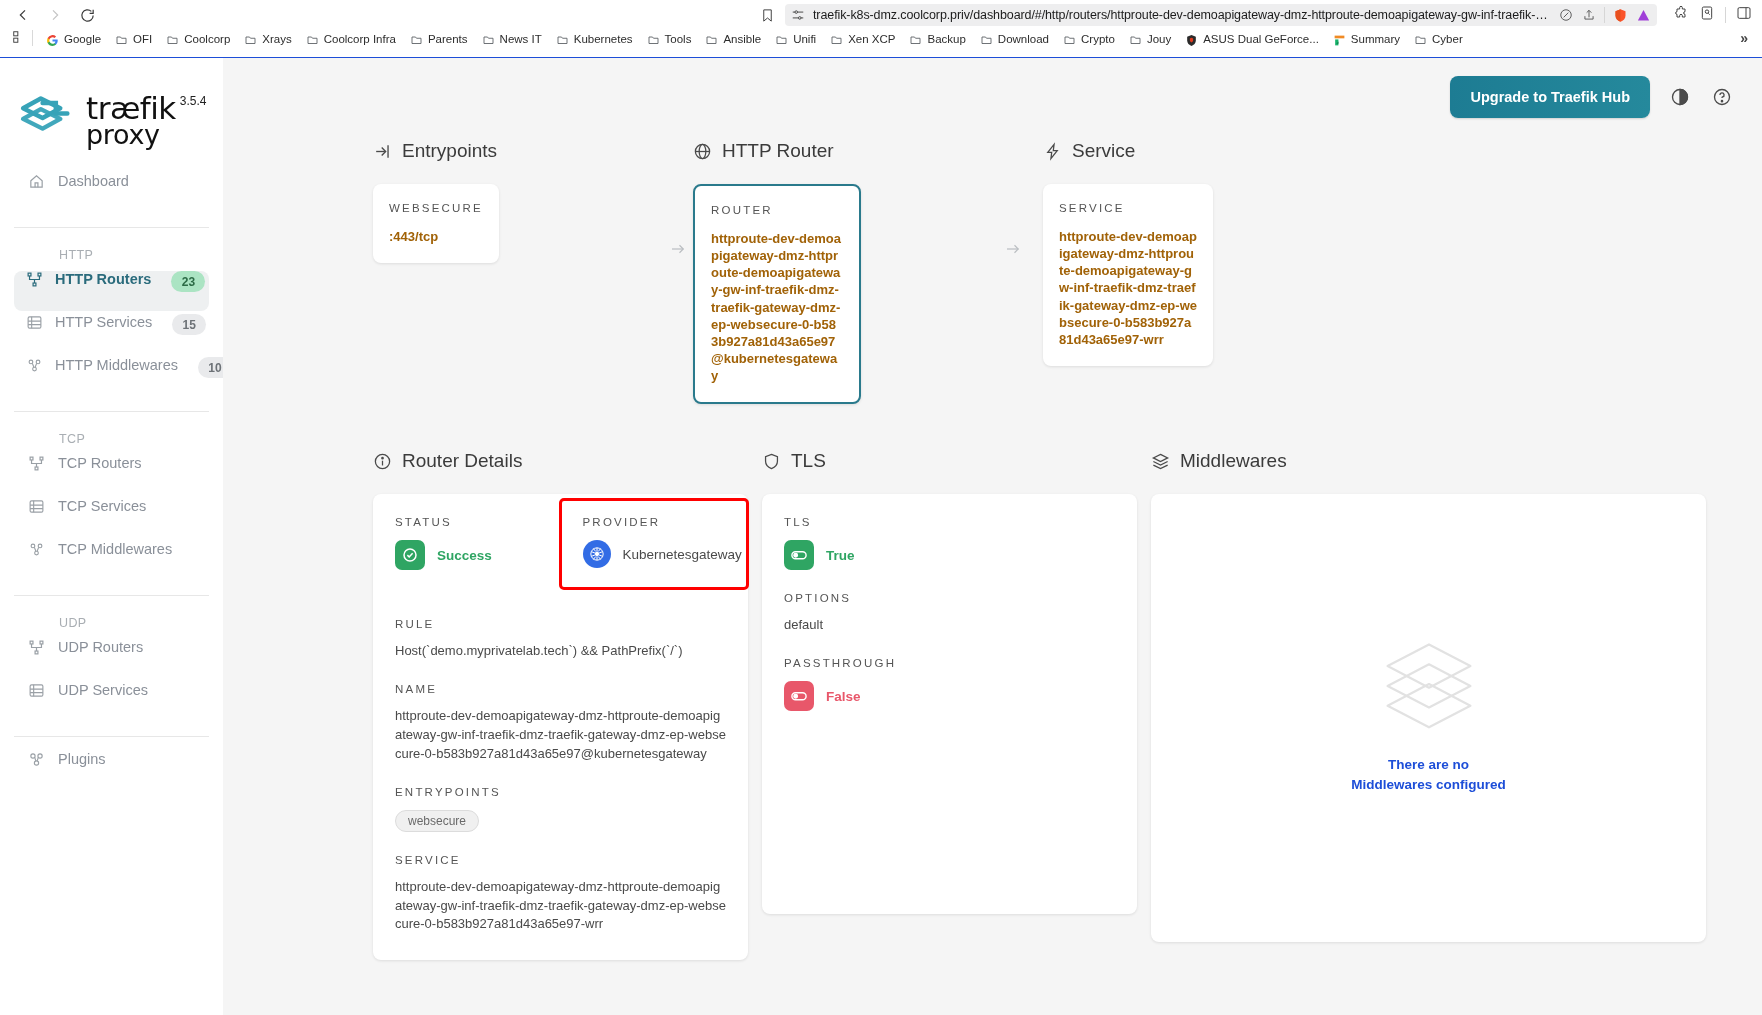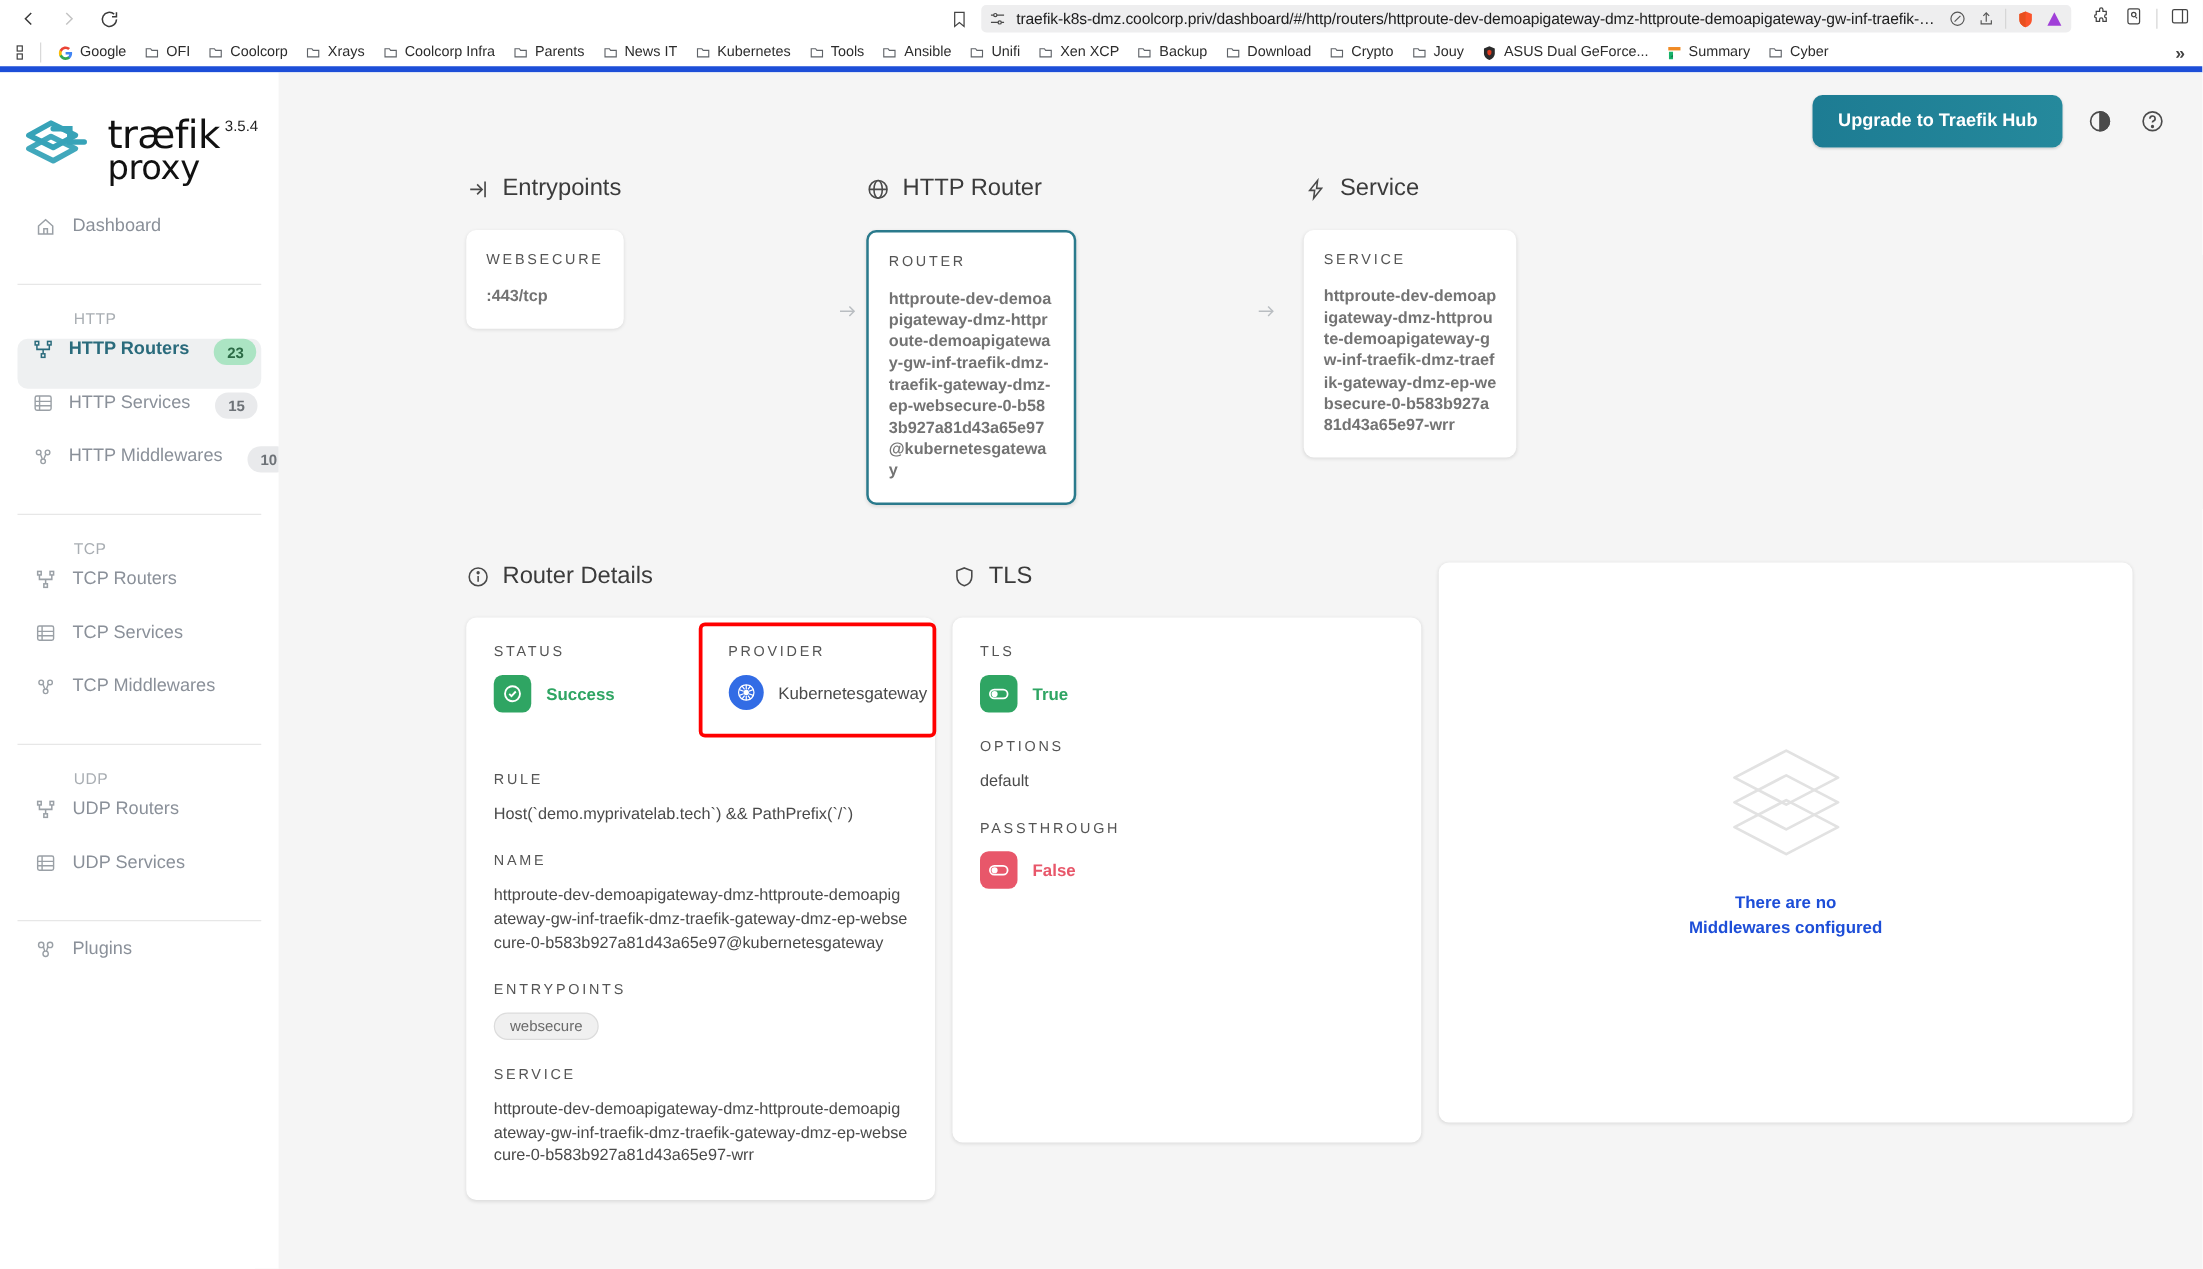--- a/index.html
+++ b/index.html
@@ -45,23 +45,23 @@
     letter-spacing: -0.1px;
   }
   .url-icons { display: flex; align-items: center; gap: 7px; flex: 0 0 auto; }
   .url-icons .ic { width: 16px; height: 16px; display:flex; align-items:center; justify-content:center; }
   .right-icons { display: flex; align-items: center; gap: 10px; padding-left: 10px; }
   .vdiv { width: 1px; height: 16px; background: #d6d6d6; }
 
   
   .bookmarks-bar {
     height: 28px; background: #ffffff;
-    display: flex; align-items: center;
+    display: flex; align-items: flex-start;
     padding: 0 8px; gap: 0px;
-    border-bottom: 5px solid #1d4ed8;
+    border-bottom: 1px solid #1d4ed8;
     font-size: 11.5px; color: #2b2b2b;
     overflow: hidden; white-space: nowrap;
   }
   .bm-grid { width: 22px; display:flex; align-items:center; justify-content:center; color:#3b3b3b;}
   .bm-sep { width:1px; height:16px; background:#d9d9d9; margin: 0 6px 0 2px; }
   .bm {
     display: flex; align-items: center; gap: 5px;
     padding: 3px 7px; border-radius: 4px;
     flex: 0 0 auto; color: #2c2c2c;
   }
@@ -151,21 +151,21 @@
     background: #fff; border-radius: 8px;
     box-shadow: 0 1px 3px rgba(0,0,0,.10);
     padding: 18px 16px;
   }
   .card.outlined { border: 2px solid #2a7a8c; }
   .card-label {
     font-size: 11.5px; letter-spacing: 2.2px;
     color: #555; font-weight: 500; margin-bottom: 14px;
   }
   .card-value {
-    font-size: 13px; font-weight: 700; color: #737373;
+    font-size: 13px; font-weight: 700; color: #a16207;
     word-break: break-all; line-height: 1.32;
   }
   .arrow {
     display: flex; align-items: center; justify-content: center;
     color: #b9bdc1; height: 130px;
   }
 
   
   .lower {
     display: grid;
@@ -822,20 +822,30 @@
                 </span>
                 <span class="status-text red">False</span>
               </div>
             </div>
           </div>
         </div>
 
         <div></div>
 
         <div>
+          <div class="sect-title" style="justify-content:flex-start;padding-left:0;">
+            <span class="st-ic">
+              <svg width="19" height="19" viewBox="0 0 24 24" fill="none" stroke="currentColor" stroke-width="1.6">
+                  <path d="M12 3l9 4.5-9 4.5-9-4.5z"></path>
+                  <path d="M3 12l9 4.5 9-4.5"></path>
+                  <path d="M3 16.5L12 21l9-4.5"></path>
+                </svg>
+            </span>
+            <span>Middlewares</span>
+          </div>
           <div class="panel" style="margin-right:28px;">
             <div class="empty-wrap">
               <span>
                 <svg width="108" height="96" viewBox="0 0 120 106" fill="none" stroke="#e2e2e2" stroke-width="2.5" stroke-linejoin="round">
                   <path d="M60 8 L106 32 L60 56 L14 32 Z"></path>
                   <path d="M60 30 L106 54 L60 78 L14 54 Z"></path>
                   <path d="M60 52 L106 76 L60 100 L14 76 Z"></path>
                 </svg>
               </span>
               <div class="empty-text">

